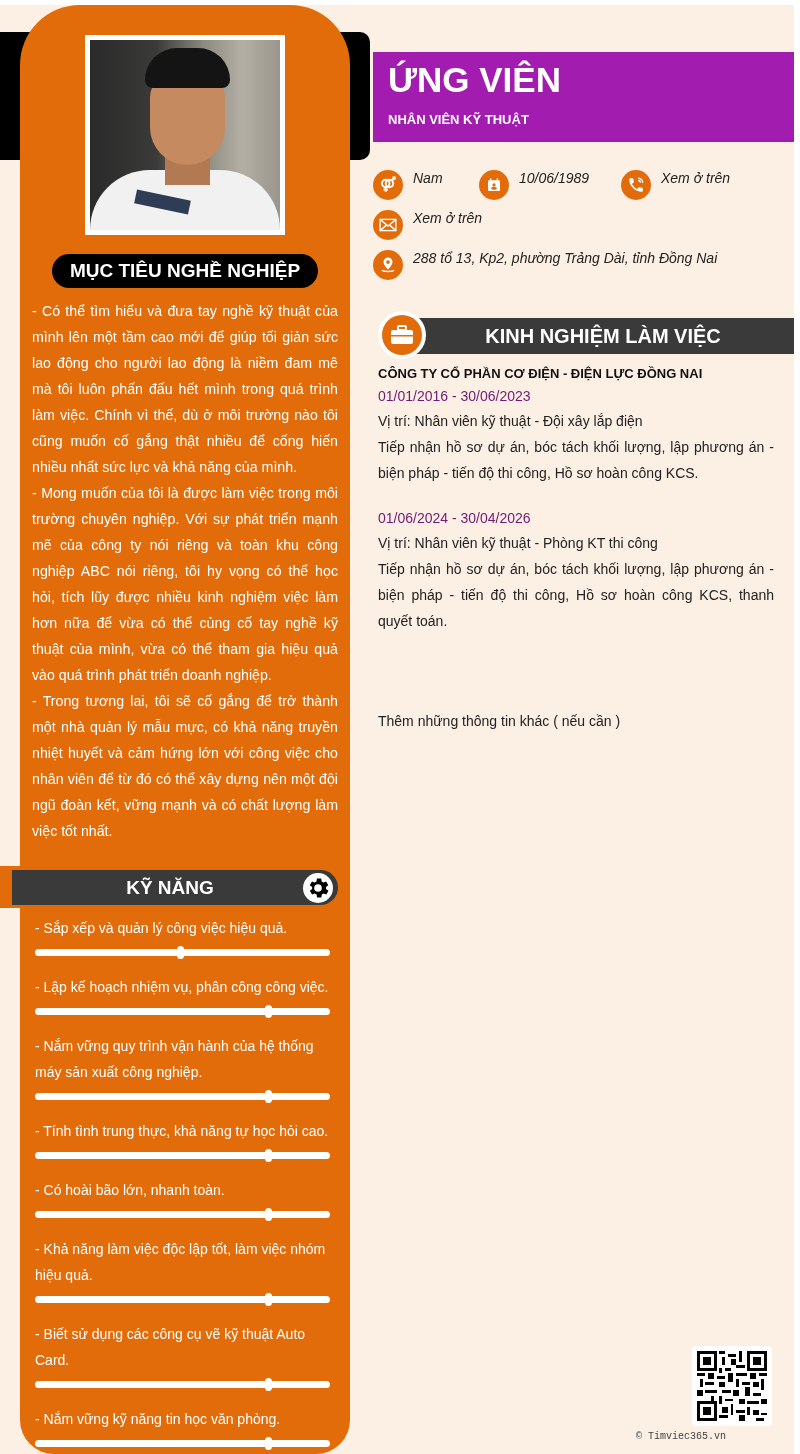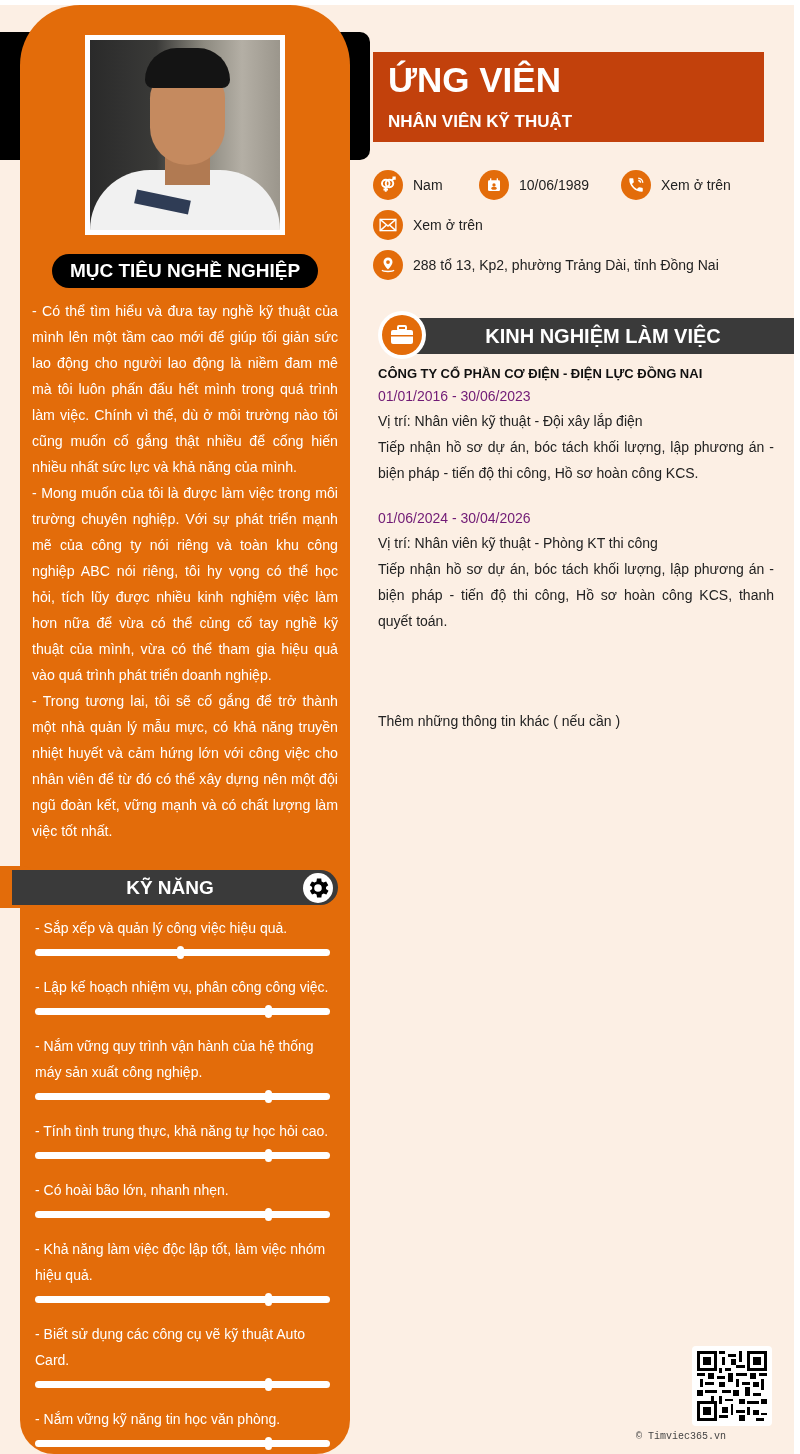--- a/index.html
+++ b/index.html
@@ -35,25 +35,25 @@
   .skills-header .title { position: absolute; left: 12px; top: 4px; width: 316px; height: 35px; line-height: 35px; text-align: center; color: #fff; font-weight: bold; font-size: 19px; }
   .skills-header .gear { position: absolute; left: 303px; top: 7px; width: 30px; height: 30px; border-radius: 50%; background: #fff; display: flex; align-items: center; justify-content: center; }
 
   .skills { position: absolute; left: 15px; top: 910px; width: 295px; }
   .skill { color: #fff; font-size: 14px; line-height: 26px; }
   .skill .label { display: block; }
   .skill .track { position: relative; height: 7px; margin: 8px 0 18px 0; background: #fff; border-radius: 4px; }
   .skill .knob { position: absolute; top: -3px; width: 7px; height: 13px; background: #fff; border-radius: 4px; }
 
   
-  .name-block { position: absolute; left: 373px; top: 47px; width: 391px; height: 90px; background: #c2410c; }
+  .name-block { position: absolute; left: 373px; top: 47px; width: 421px; height: 90px; background: #a21caf; }
   .name-block .name { position: absolute; left: 15px; top: 8px; color: #fff; font-weight: bold; font-size: 35px; }
-  .name-block .job { position: absolute; left: 15px; top: 60px; color: #fff; font-weight: bold; font-size: 17px; }
-
-  .contact { position: absolute; display: flex; align-items: center; font-size: 14px; color: #222; }
+  .name-block .job { position: absolute; left: 15px; top: 60px; color: #fff; font-weight: bold; font-size: 13px; }
+
+  .contact { position: absolute; display: flex; font-size: 14px; color: #222; font-style: italic; }
   .ic { width: 30px; height: 30px; border-radius: 50%; background: #e36c0a; display: inline-flex; align-items: center; justify-content: center; margin-right: 10px; flex: none; }
 
   .section-head { position: absolute; left: 378px; width: 416px; height: 46px; }
   .section-head .bar { position: absolute; left: 20px; top: 7px; right: 0; height: 36px; background: #3a3a3a; }
   .section-head .title { position: absolute; top: 7px; height: 36px; line-height: 36px; color: #fff; font-weight: bold; font-size: 20px; }
   .section-head .circle { position: absolute; left: 0; top: 0; width: 48px; height: 48px; border-radius: 50%; background: #fff; display: flex; align-items: center; justify-content: center; }
   .section-head .circle .inner { width: 40px; height: 40px; border-radius: 50%; background: #e36c0a; display: flex; align-items: center; justify-content: center; }
 
   .job-item { position: absolute; left: 378px; width: 396px; font-size: 14px; line-height: 26px; color: #222; }
   .job-item .company { font-weight: bold; font-size: 13px; line-height: 20px; color: #111; }
@@ -122,21 +122,21 @@
             <div class="knob" style="left: calc(79% - 3px);"></div>
           </div>
       </div>
       <div class="skill">
         <span class="label">- Tính tình trung thực, khả năng tự học hỏi cao.</span>
         <div class="track">
             <div class="knob" style="left: calc(79% - 3px);"></div>
           </div>
       </div>
       <div class="skill">
-        <span class="label">- Có hoài bão lớn, nhanh nhẹn.</span>
+        <span class="label">- Có hoài bão lớn, nhanh toàn.</span>
         <div class="track">
             <div class="knob" style="left: calc(79% - 3px);"></div>
           </div>
       </div>
       <div class="skill">
         <span class="label">- Khả năng làm việc độc lập tốt, làm việc nhóm hiệu quả.</span>
         <div class="track">
             <div class="knob" style="left: calc(79% - 3px);"></div>
           </div>
       </div>

